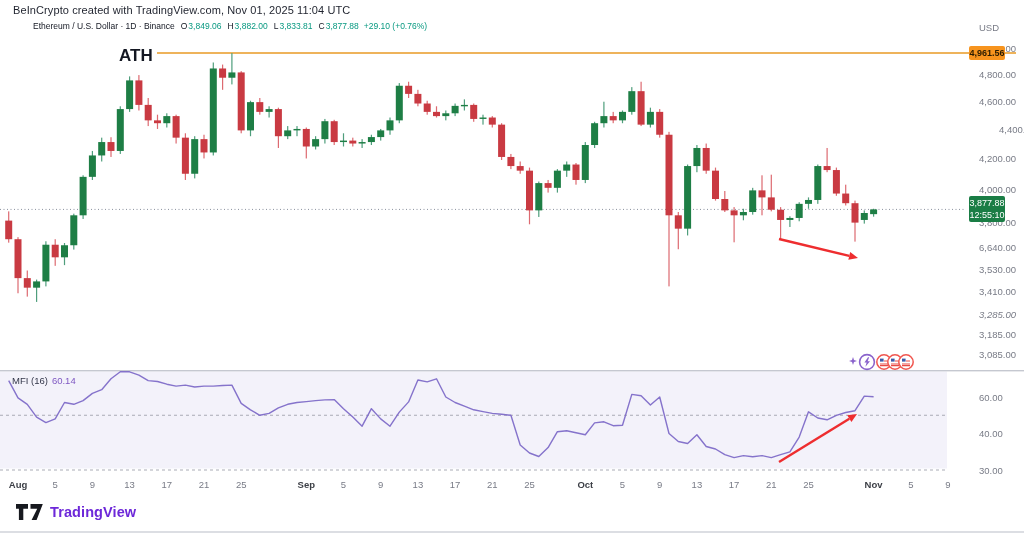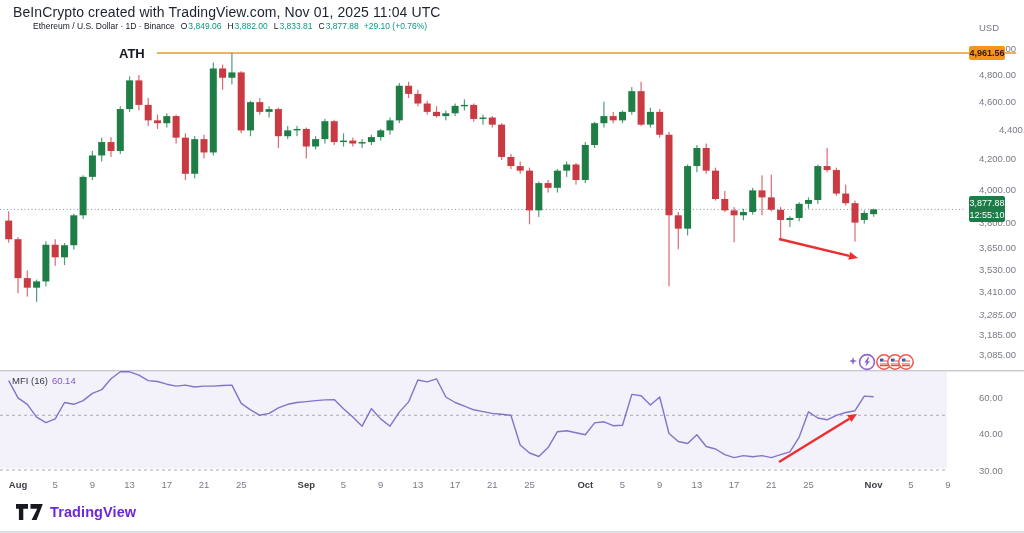--- a/index.html
+++ b/index.html
@@ -1,25 +1,25 @@
 <!DOCTYPE html>
 <html><head>
 <meta charset="utf-8">
 <style>
   html,body{margin:0;padding:0;}
   body{width:1024px;height:533px;overflow:hidden;position:relative;background:#fff;
        font-family:"Liberation Sans",sans-serif;-webkit-font-smoothing:antialiased;}
   #chart-svg{position:absolute;left:0;top:0;}
-  .attribution{position:absolute;left:13px;top:4px;font-size:14px;color:#1e222d;letter-spacing:.1px;}
+  .attribution{position:absolute;left:13px;top:4px;font-size:11px;color:#1e222d;letter-spacing:.1px;}
   .symbol-row{position:absolute;left:33px;top:21px;font-size:8.5px;color:#131722;white-space:nowrap;}
   .symbol-row .k{color:#131722;margin-left:6px;}
   .symbol-row .v{color:#089981;margin-left:1px;}
   .symbol-row .chg{color:#089981;margin-left:5px;}
   .usd-label{position:absolute;left:979px;top:22px;font-size:9.5px;color:#787b86;}
-  .ath-text{position:absolute;left:119px;top:46px;font-size:13px;font-weight:700;color:#131722;}
+  .ath-text{position:absolute;left:119px;top:46px;font-size:17px;font-weight:700;color:#131722;}
   .tick{position:absolute;font-size:9.5px;color:#787b86;white-space:nowrap;}
   .time-tick{transform:translateX(-50%);}
   .time-tick.bold{font-weight:700;color:#3c3f46;}
   .badge{position:absolute;left:969px;width:36px;text-align:center;border-radius:2px;z-index:5;}
   .badge-orange{background:#f7941e;color:#2a1c00;font-size:9px;font-weight:700;
                 height:14px;line-height:14px;}
   .badge-green{background:#1a7d45;color:#fff;font-size:9px;line-height:12px;padding:1px 0;}
   .mfi-label{position:absolute;left:12px;top:375px;font-size:9.5px;color:#34374a;z-index:4;}
   .mfi-label .val{color:#7e57c2;margin-left:4px;}
   .chart-icons{position:absolute;left:849px;top:353px;display:flex;align-items:center;z-index:6;}
@@ -432,21 +432,21 @@
 <div class="ath-text">ATH</div>
 
 <div id="price-ticks">
     <div class="tick" style="left: 979px; top: 42.6016px;">5,000.00</div>
     <div class="tick" style="left: 979px; top: 68.5113px;">4,800.00</div>
     <div class="tick" style="left: 979px; top: 95.5239px;">4,600.00</div>
     <div class="tick" style="left: 979px; top: 123.737px; margin-left: 20px;">4,400.00</div>
     <div class="tick" style="left: 979px; top: 153.264px;">4,200.00</div>
     <div class="tick" style="left: 979px; top: 184.231px;">4,000.00</div>
     <div class="tick" style="left: 979px; top: 216.787px;">3,800.00</div>
-    <div class="tick" style="left: 979px; top: 242.348px;">3,650.00</div>
+    <div class="tick" style="left: 979px; top: 242.348px;">6,640.00</div>
     <div class="tick" style="left: 979px; top: 263.566px;">3,530.00</div>
     <div class="tick" style="left: 979px; top: 285.518px;">3,410.00</div>
     <div class="tick" style="left: 979px; top: 309.221px; font-style: italic;">3,285.00</div>
     <div class="tick" style="left: 979px; top: 328.842px;">3,185.00</div>
     <div class="tick" style="left: 979px; top: 349.089px;">3,085.00</div>
     <div class="tick" style="left: 979px; top: 391.5px;">60.00</div>
     <div class="tick" style="left: 979px; top: 428px;">40.00</div>
     <div class="tick" style="left: 979px; top: 464.5px;">30.00</div>
   </div>
 <div id="time-ticks">

